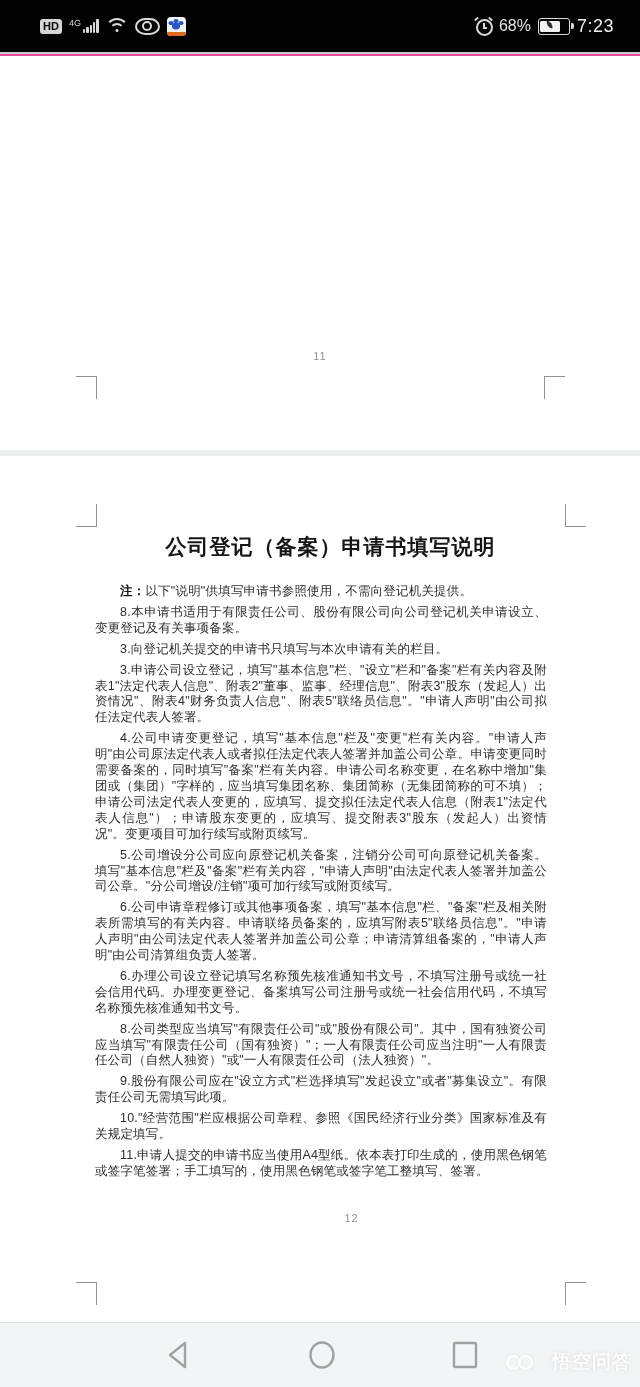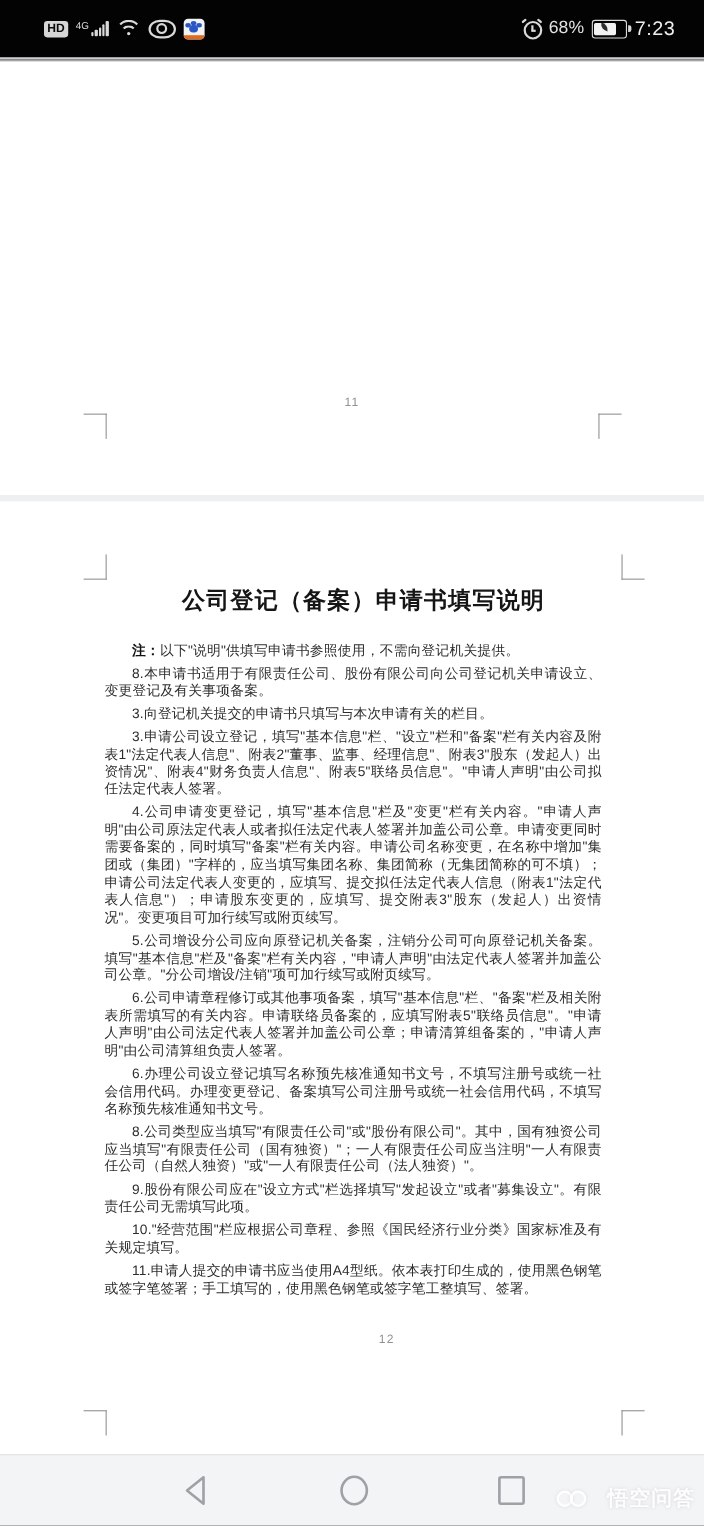--- a/index.html
+++ b/index.html
@@ -1,18 +1,18 @@
 <!DOCTYPE html>
 <html><head>
 <meta charset="utf-8">
 <style>
   html,body{margin:0;padding:0;background:#000;}
   .screen{
     position:relative;width:640px;height:1387px;margin:0 auto;
-    background:#a3a3a3;overflow:hidden;
+    background:#ec4899;overflow:hidden;
     font-family:"Liberation Sans","DejaVu Sans",sans-serif;
   }
   
   .status-bar{
     position:absolute;top:0;left:0;width:640px;height:54px;background:#030303;
     display:flex;align-items:center;justify-content:space-between;
     box-sizing:border-box;padding:0 26px 0 40px;
     border-bottom:2px solid #c9cdd2;
   }
   .sb-left,.sb-right{display:flex;align-items:center;gap:7px;}
@@ -48,21 +48,21 @@
   .battery{position:relative;width:30px;height:15px;border:1.6px solid #d9d9d9;border-radius:3px;display:flex;align-items:center;}
   .battery .fill{height:11px;margin-left:1px;background:#f2f2f2;border-radius:1.5px;position:relative;overflow:hidden;}
   .battery .leaf{position:absolute;left:7px;top:2px;width:7px;height:7px;background:#2e2e2e;
     border-radius:0 100% 0 100%;transform:rotate(10deg);}
   .battery .cap{position:absolute;right:-4.6px;top:4px;width:3px;height:6px;background:#d9d9d9;border-radius:0 2px 2px 0;}
   .time{color:#eeeeee;font-size:18px;letter-spacing:.5px;}
   
   .doc-viewer{position:absolute;top:56px;left:0;width:640px;height:1266px;background:#fff;}
   .page11{position:relative;width:640px;height:394px;background:#fff;}
   .page-num{position:absolute;width:100%;text-align:center;color:#8f9296;font-size:11px;letter-spacing:1px;}
-  .p11-num{top:304px;}
+  .p11-num{top:294px;}
   .mark{position:absolute;width:20px;height:22px;border:0 solid #8f9296;}
   .m-tr{border-top-width:1.5px;border-right-width:1.5px;}   
   .m-tl{border-top-width:1.5px;border-left-width:1.5px;}    
   .m-br{border-bottom-width:1.5px;border-right-width:1.5px;}
   .m-bl{border-bottom-width:1.5px;border-left-width:1.5px;} 
   .sep{width:640px;height:6px;background:#edeff2;}
   .page12{position:relative;width:640px;height:866px;background:#fff;padding-left:21px;}
   .doc-title{
     position:absolute;top:78px;left:0;width:100%;text-align:center;
     color:#151515;font-size:21px;font-weight:bold;letter-spacing:1px;line-height:26px;

